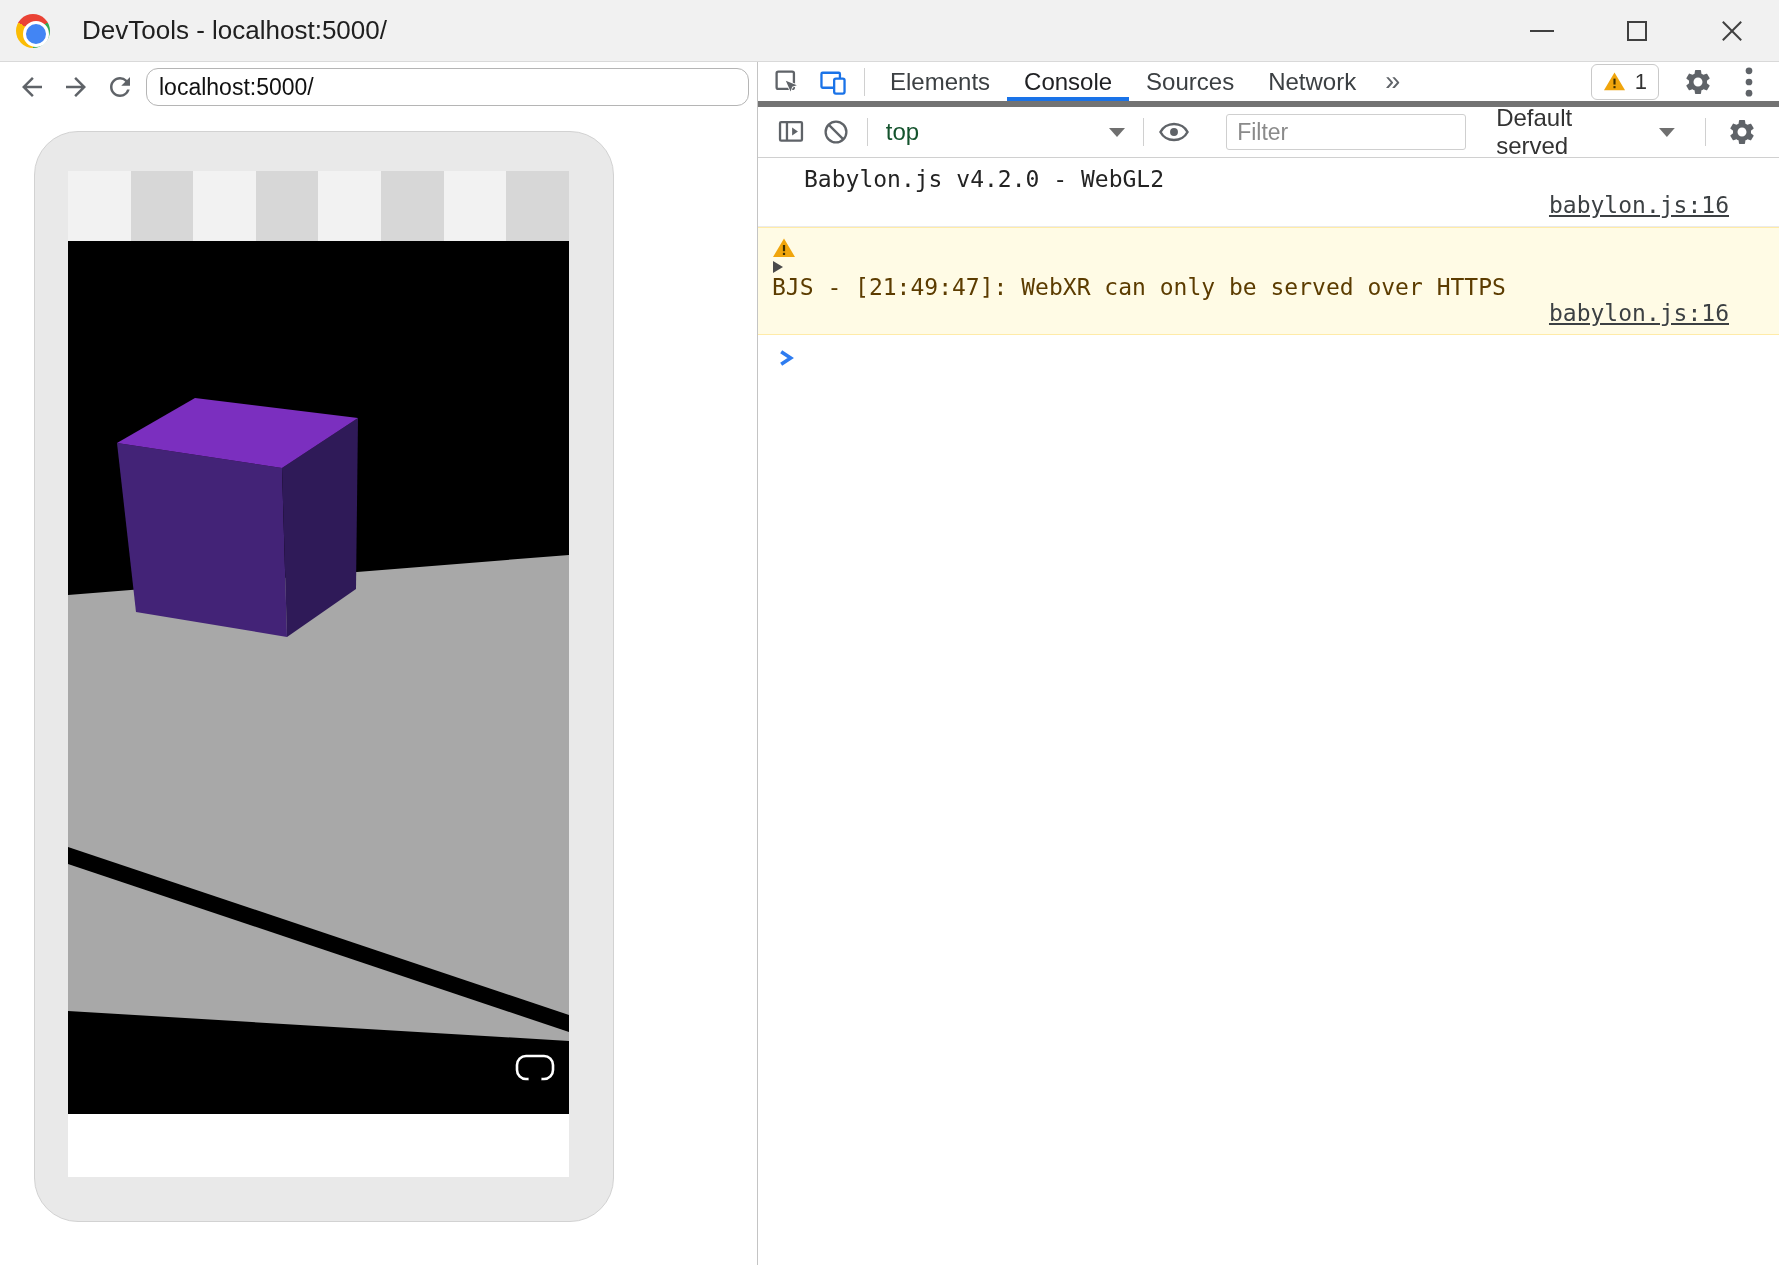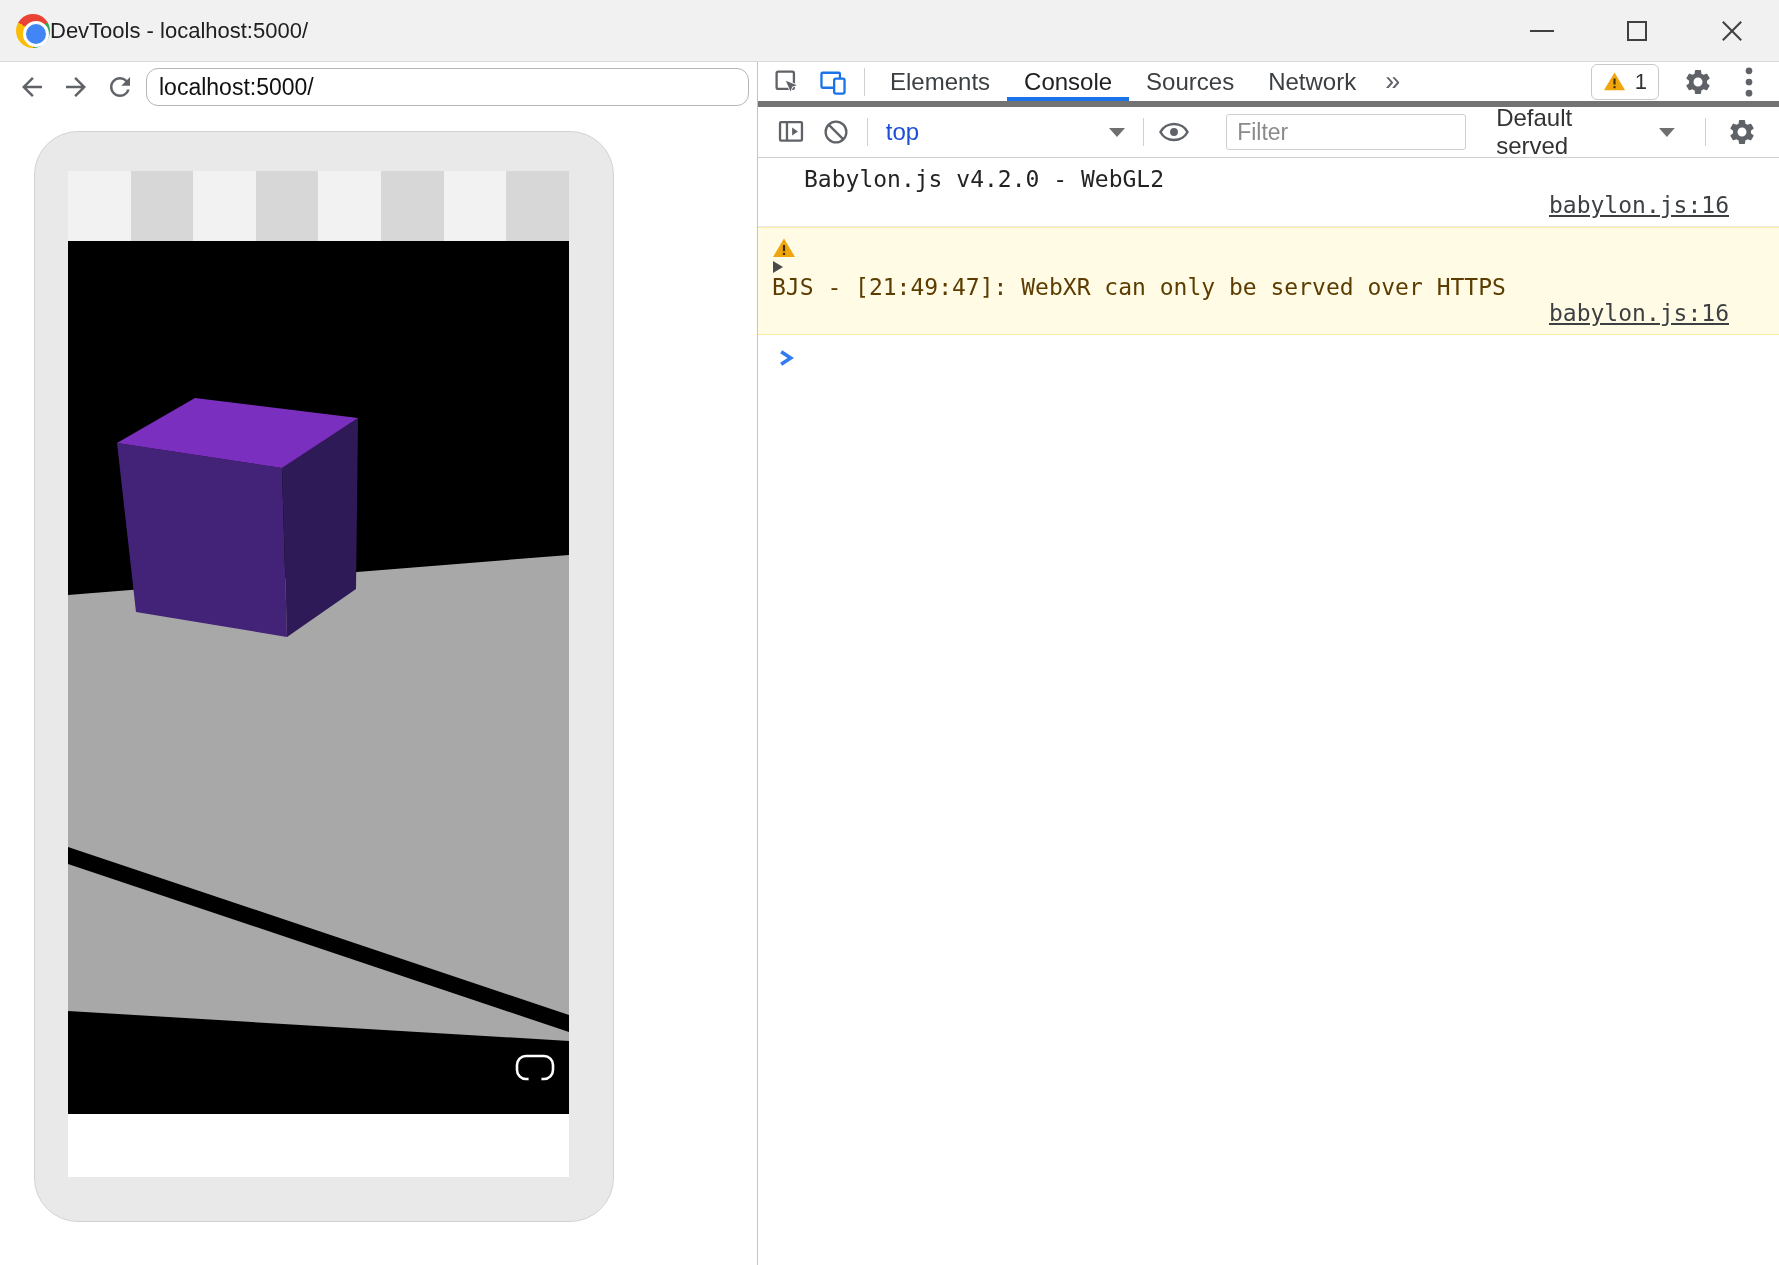--- a/index.html
+++ b/index.html
@@ -8,21 +8,21 @@
   body { position:relative; }
 
   
   .titlebar { position:absolute; left:0; top:0; width:1779px; height:62px;
               background:#f1f1f1; border-bottom:1px solid #d9d9d9;
               display:flex; align-items:center; }
   .chrome-logo { width:34px; height:34px; border-radius:50%; margin-left:16px; position:relative;
                  background:conic-gradient(from 60deg,#34a853 0 120deg,#fbbc05 0 240deg,#ea4335 0 360deg); }
   .chrome-logo::after { content:""; position:absolute; left:7px; top:7px; width:20px; height:20px;
                         border-radius:50%; background:#4285f4; border:3px solid #fff; }
-  .win-title { margin-left:0; font-size:22px; color:#202020; }
+  .win-title { margin-left:32px; font-size:26px; color:#202020; }
   .win-controls { margin-left:auto; display:flex; height:100%; }
   .win-btn { width:95px; display:flex; align-items:center; justify-content:center; cursor:default; }
   .glyph-min { width:24px; height:2px; background:#404040; }
   .glyph-max { width:20px; height:20px; border:2px solid #404040; background:transparent; }
   .glyph-close { position:relative; width:28px; height:28px; }
   .glyph-close::before,.glyph-close::after { content:""; position:absolute; left:13px; top:1px;
       width:2px; height:26px; background:#404040; }
   .glyph-close::before { transform:rotate(45deg); }
   .glyph-close::after  { transform:rotate(-45deg); }
 
@@ -52,21 +52,21 @@
   .dt-tab { display:flex; align-items:center; padding:0 17px; font-size:24px; color:#3c4043; position:relative; }
   .dt-tab.active { color:#202124; }
   .dt-tab.active::after { content:""; position:absolute; left:0; right:0; bottom:0; height:4px; background:#1a73e8; }
   .more-tabs { align-self:center; font-size:27px; color:#5f6368; padding:0 12px; }
   .dt-tab-right { margin-left:auto; display:flex; align-items:center; gap:22px; padding-right:18px; }
   .warn-badge { display:flex; align-items:center; gap:9px; border:1px solid #c9c9c9; border-radius:6px;
                 padding:4px 11px; font-size:22px; color:#333; }
 
   .dt-console-toolbar { height:51px; display:flex; align-items:center;
                         border-bottom:1px solid #d0d0d0; padding:0 14px 0 10px; }
-  .context-select { display:flex; align-items:center; width:262px; padding:0 10px; font-size:24px; color:#1d4ed8; }
+  .context-select { display:flex; align-items:center; width:262px; padding:0 10px; font-size:24px; color:#14532d; }
   .context-select svg { margin-left:auto; }
   .filter-input { width:240px; height:36px; margin-left:29px; border:1px solid #cfcfcf; border-radius:3px;
                   font-size:23px; color:#333; padding:1px 10px; outline:none;
                   font-family:"Liberation Sans","DejaVu Sans",sans-serif; }
   .filter-input::placeholder { color:#8a8a8a; }
   .levels-select { display:flex; align-items:center; gap:10px; margin-left:22px; padding:0 8px;
                    font-size:24px; color:#333; }
 
   .console-row { display:flex; align-items:flex-start; border-bottom:1px solid #ebebeb;
                  font-family:"DejaVu Sans Mono","Liberation Mono",monospace;

